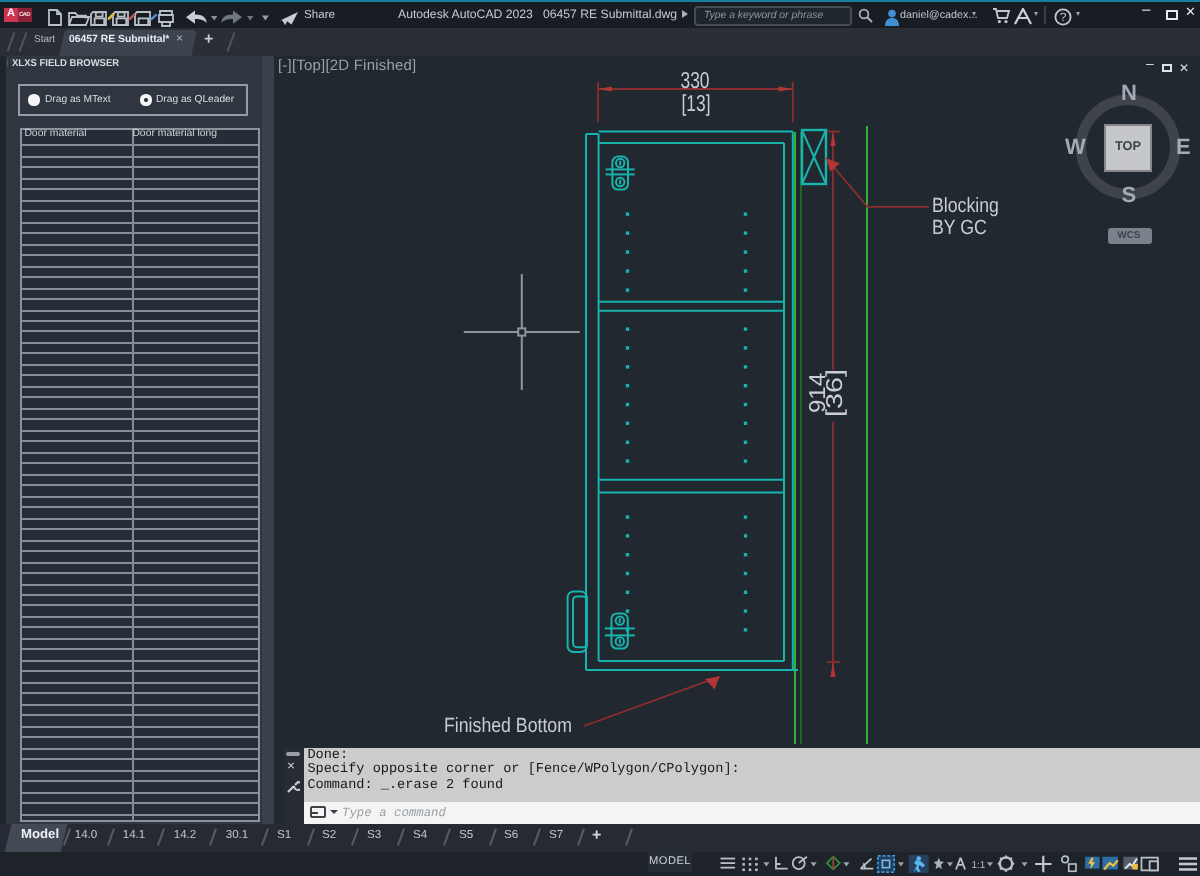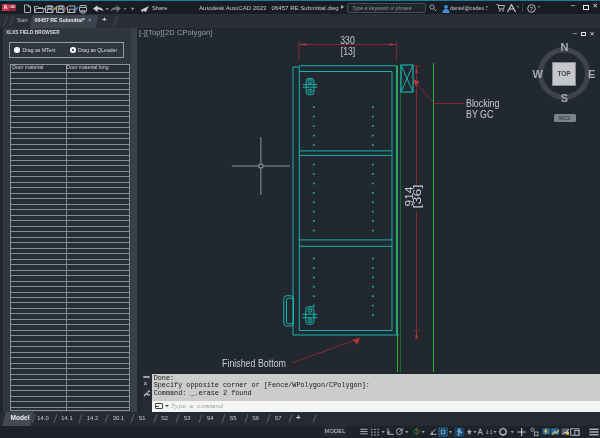--- a/index.html
+++ b/index.html
@@ -258,21 +258,21 @@
     <g stroke="#8e959c" stroke-width="1">
       <line x1="94.9" y1="138" x2="122" y2="138"></line>
       <line x1="125.8" y1="138" x2="152.9" y2="138"></line>
       <line x1="123.9" y1="109" x2="123.9" y2="136.1"></line>
       <line x1="123.9" y1="139.9" x2="123.9" y2="167"></line>
       <rect x="122.1" y="136.2" width="3.6" height="3.6" fill="none"></rect>
     </g>
 
     <circle cx="427" cy="45.5" r="23.6" fill="none" stroke="#3e434c" stroke-width="5.2"></circle>
   </svg>
-  <div id="vlabel">[-][Top][2D CPolygon]</div>
+  <div id="vlabel">[-][Top][2D Finished]</div>
   <span id="vcN" style="left:423.5px;top:13px;">N</span>
   <span id="vcN" style="left:451px;top:39.5px;">E</span>
   <span id="vcN" style="left:423.8px;top:63.8px;">S</span>
   <span id="vcN" style="left:395.5px;top:39.5px;">W</span>
   <div class="abs" style="left:415px;top:33.5px;width:24px;height:24px;background:#c5c7ca;border:1px solid #85888d;"></div>
   <div class="abs" style="left:415px;top:42px;width:24px;text-align:center;font-size:6.4px;font-weight:bold;color:#3f434a;">TOP</div>
   <div id="wcs">WCS</div>
   <span class="abs" style="left:436px;top:1px;color:#dfe3e6;font-size:7px;">–</span>
   <div class="abs" style="left:444px;top:3.5px;width:4.5px;height:4.5px;border:1px solid #dfe3e6;"></div>
   <span class="abs" style="left:452.5px;top:1.5px;color:#dfe3e6;font-size:6px;">✕</span>

